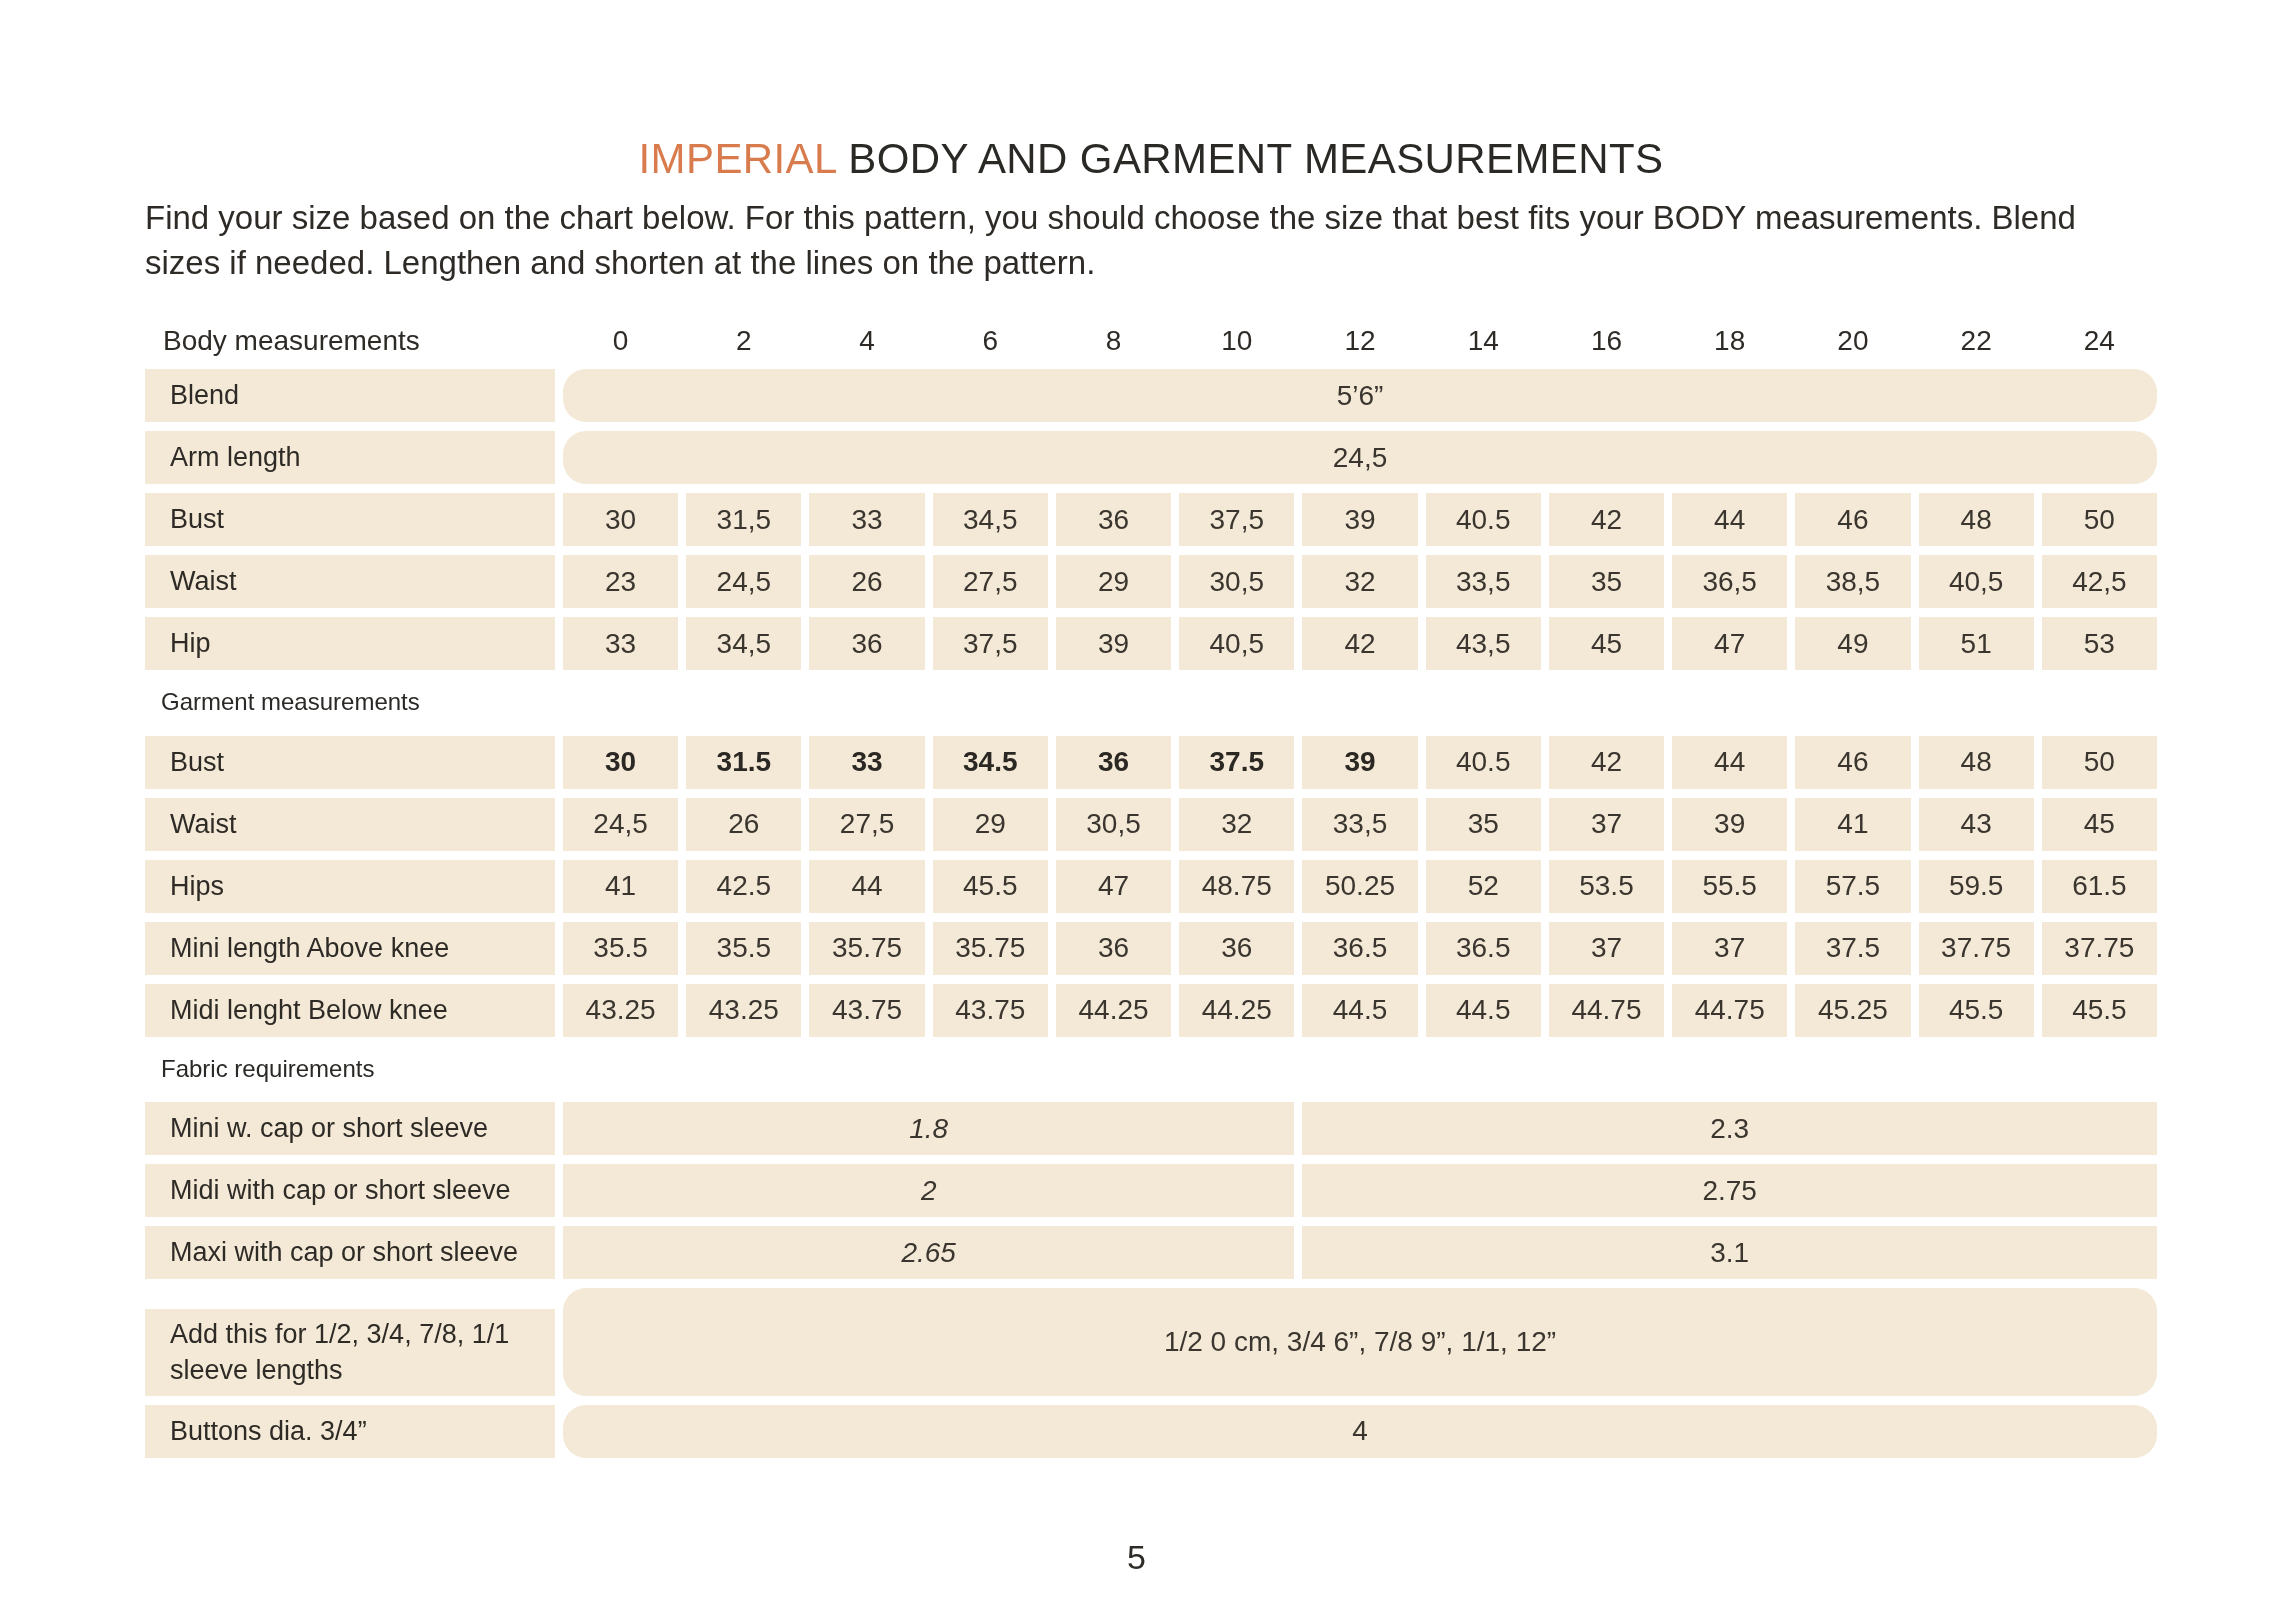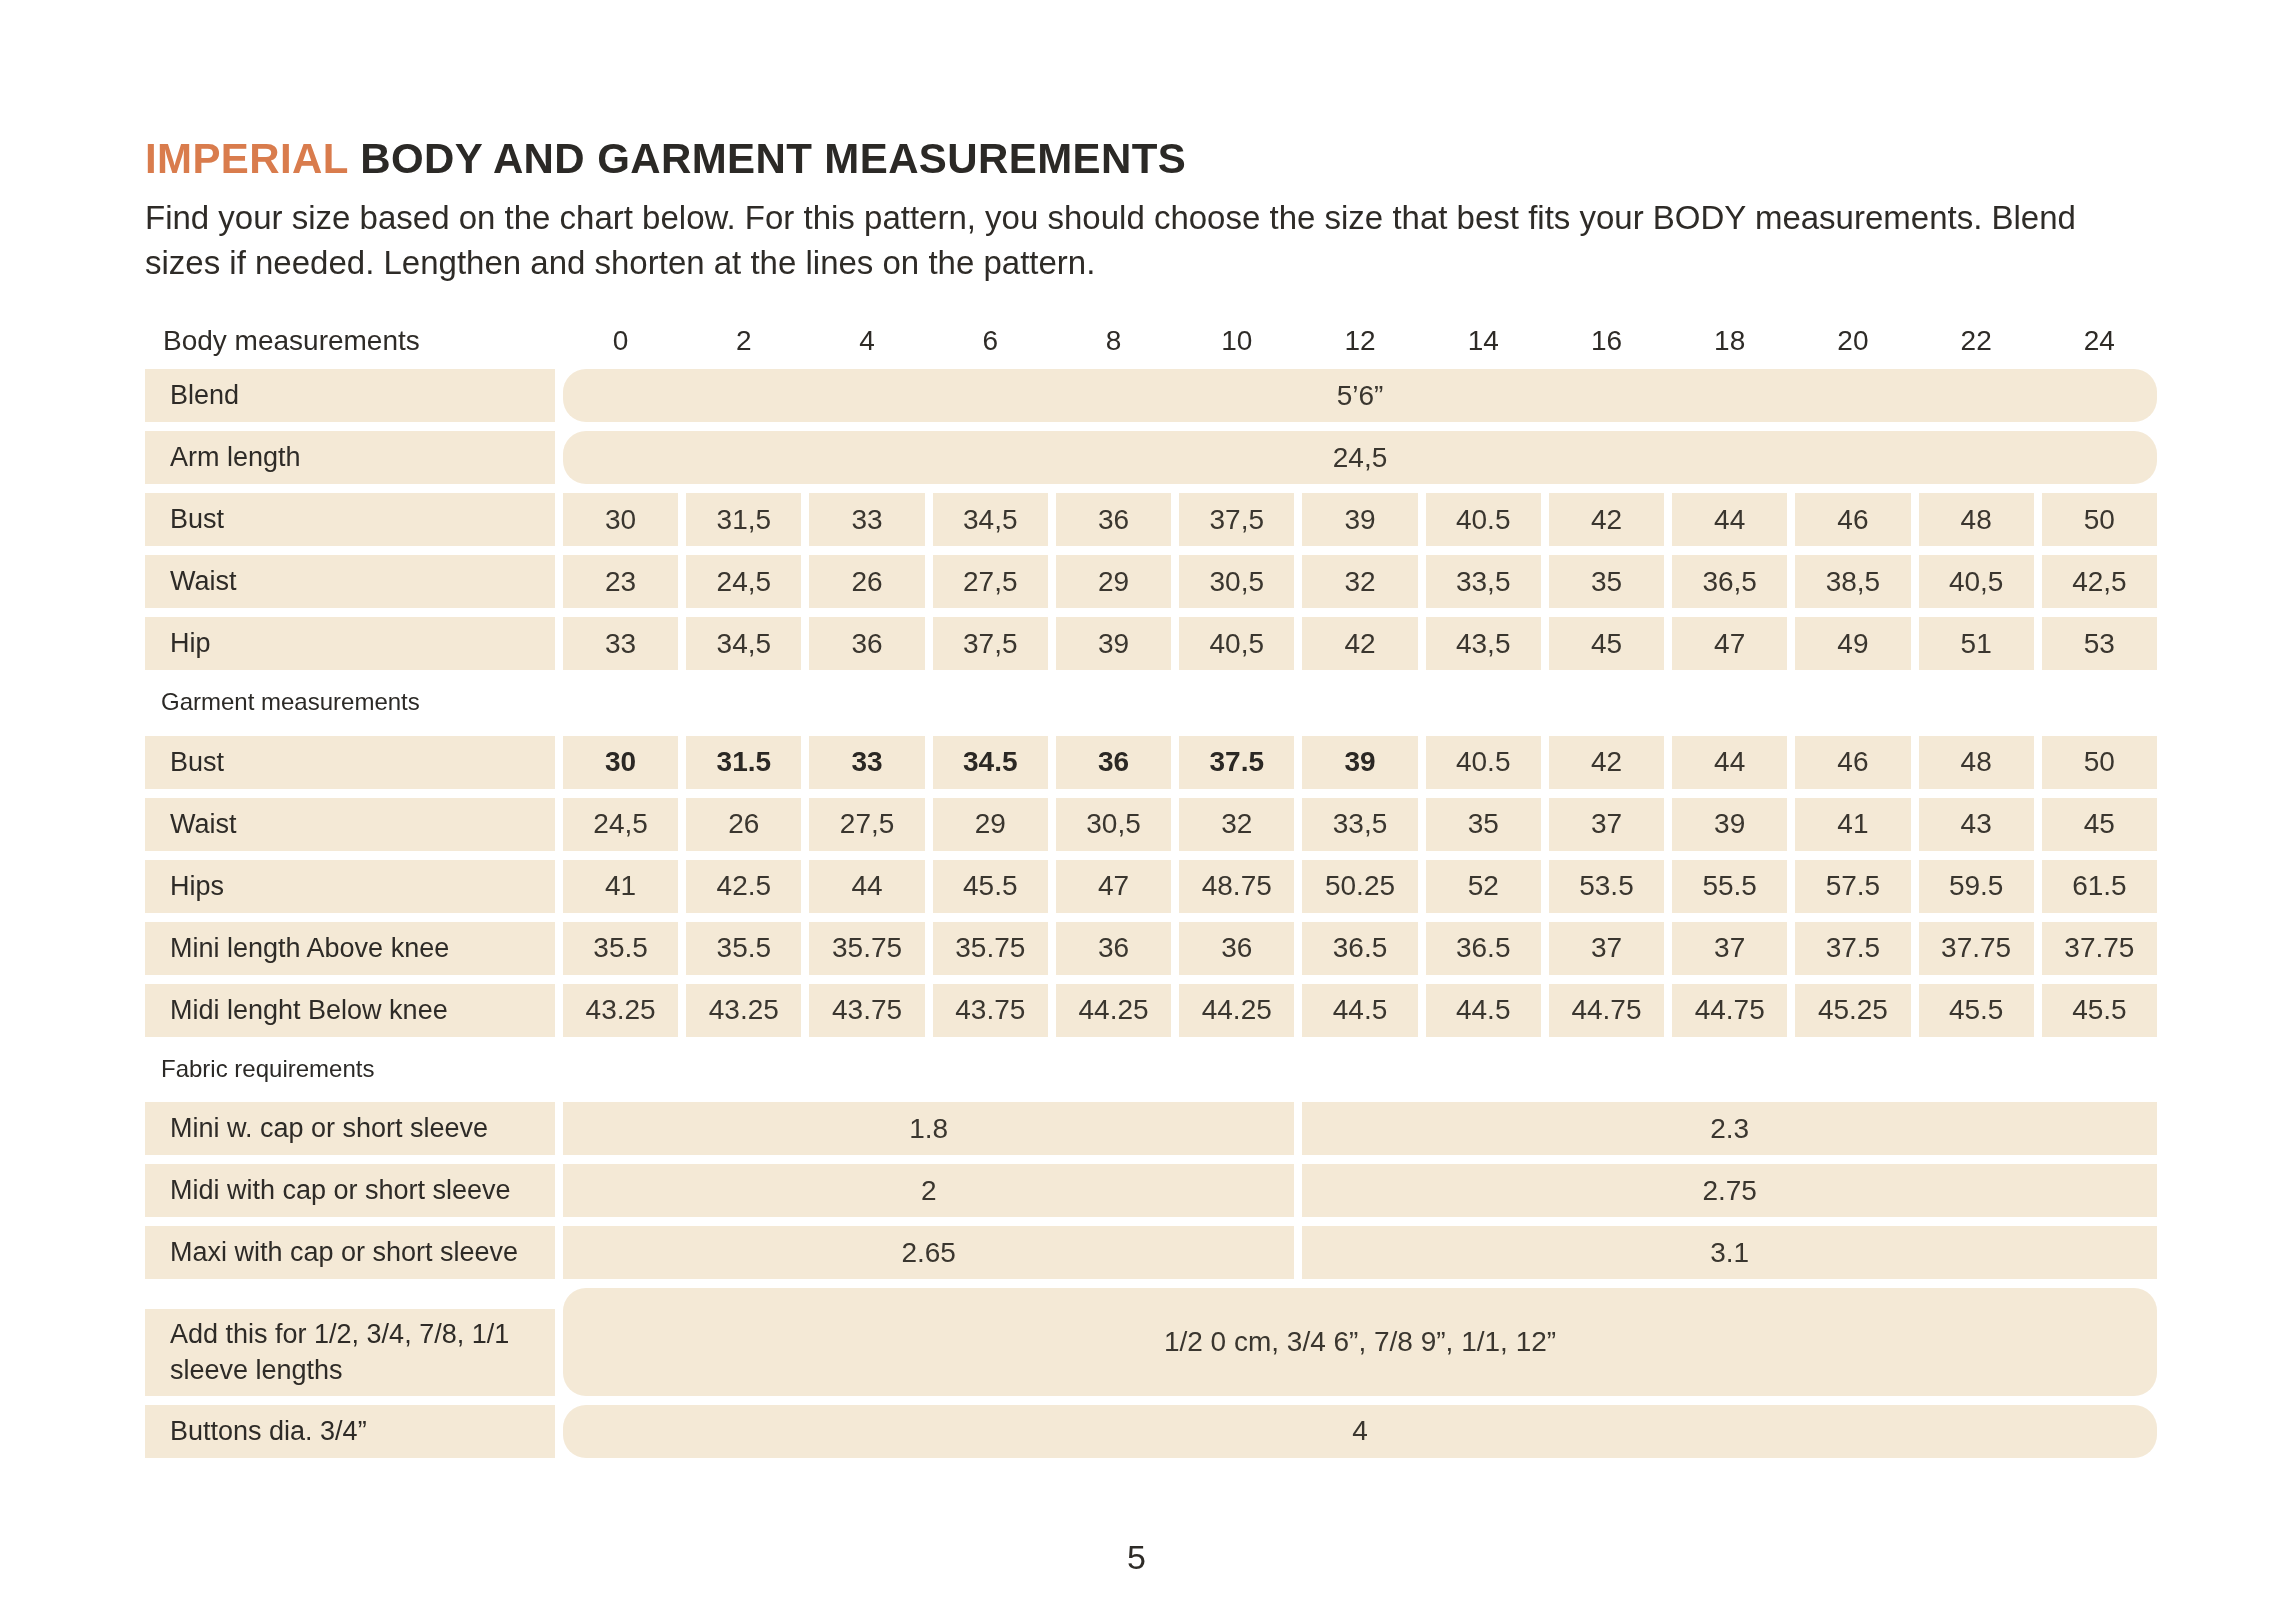--- a/index.html
+++ b/index.html
@@ -4,21 +4,21 @@
 <style>
   * { box-sizing: border-box; margin: 0; padding: 0; }
   html, body { background: #ffffff; }
   body {
     width: 2273px; height: 1621px; position: relative;
     font-family: "Liberation Sans", sans-serif;
     color: #2e2b27;
   }
   .content { position: absolute; left: 145px; top: 134px; width: 2012px; }
 
-  h1.title { font-size: 42px; font-weight: 700; letter-spacing: 0.4px; line-height: 50px; }
+  h1.title { font-size: 42px; font-weight: 400; letter-spacing: 0.4px; line-height: 50px; text-align: center; }
   h1.title .accent { color: #d97c4d; }
   h1.title .rest { color: #2b2926; }
 
   .subtitle {
     margin-top: 10.7px; font-size: 33px; line-height: 45px;
     font-weight: 400; color: #2e2b27; max-width: 1934px;
   }
 
   .row, .head-row {
     display: grid;
@@ -31,21 +31,21 @@
   .size-col { text-align: center; font-size: 28px; font-weight: 500; }
 
   .cell {
     background: #f4e9d6; min-height: 53px;
     display: flex; align-items: center; justify-content: center;
     font-size: 28px; color: #3a362f;
   }
   .label-cell { justify-content: flex-start; padding: 7.1px 9px 7.1px 25px; font-size: 27px; color: #2e2b27; }
   .bold { font-weight: 700; color: #2b2824; }
   .span-all { grid-column: 2 / -1; border-radius: 23px; }
-  .split-left { grid-column: 2 / span 6; }
+  .split-left { grid-column: 2 / span 6; font-style: italic; }
   .split-right { grid-column: 8 / -1; }
   .tall .cell { min-height: 82px; }
   .tall .label-cell { line-height: 36px; margin-top: 21px; }
 
   .section-heading { font-size: 24px; font-weight: 500; padding-left: 16px; margin: 18px 0 19.6px 0; color: #2b2926; }
 
   .pagenum {
     position: absolute; left: 0; right: 0; top: 1538px;
     text-align: center; font-size: 34px; color: #2e2b27;
   }

